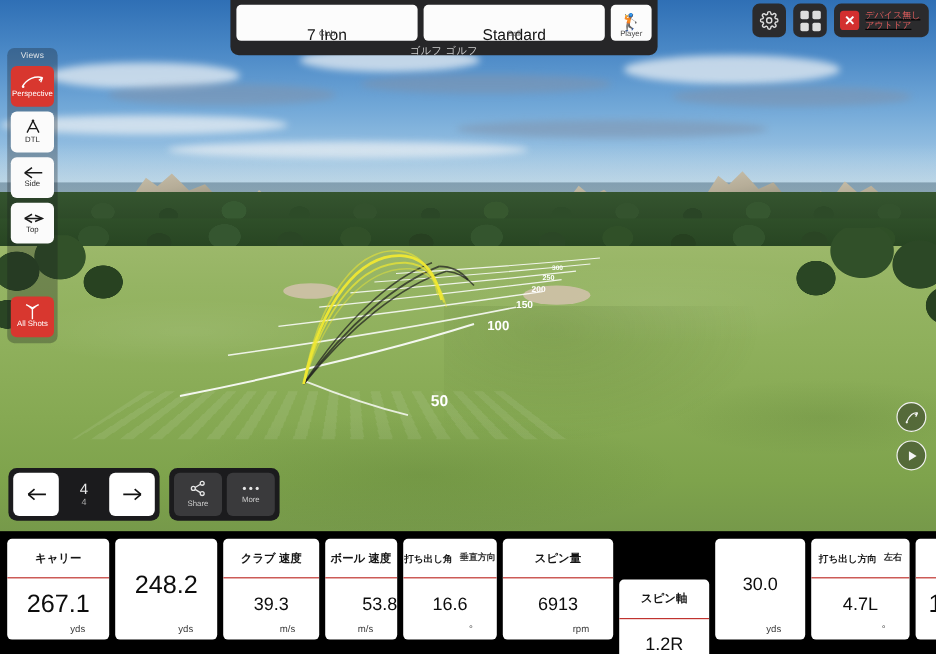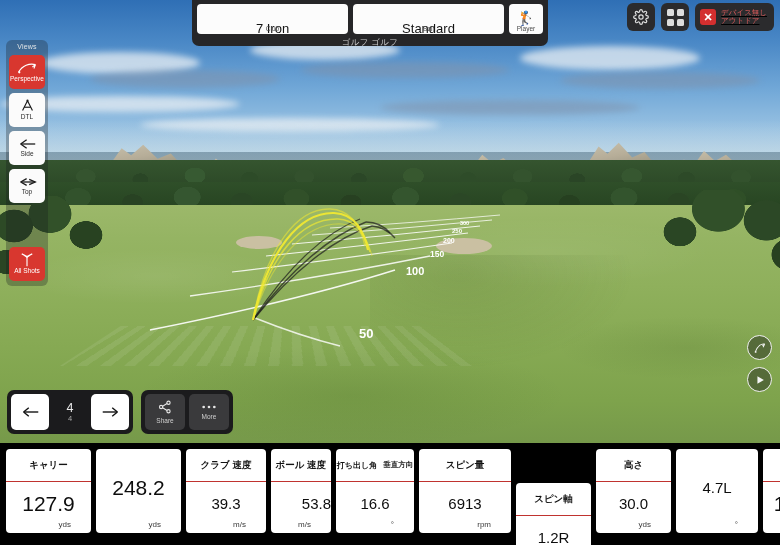--- a/index.html
+++ b/index.html
@@ -453,21 +453,21 @@
         <span class="alb">More</span>
       </div>
     </div>
   </div>
 
   <div class="statsbar" id="statsbar">
       <div class="stat" style="width: 85px;">
         <div class="hd">
           <span class="t">キャリー</span>
         </div>
-        <div class="vv" style="font-size: 21px;">127.9</div>
+        <div class="vv" style="font-size: 21px;">267.1</div>
         <span class="un">yds</span>
       </div>
       <div class="stat" style="width: 85px;">
         <div class="vv" style="font-size: 21px;">248.2</div>
         <span class="un">yds</span>
       </div>
       <div class="stat" style="width: 80px;">
         <div class="hd">
           <span class="t">クラブ 速度</span>
         </div>
@@ -497,27 +497,28 @@
         <span class="un">rpm</span>
       </div>
       <div class="stat" style="width: 75px; margin-top: 34px;">
         <div class="hd">
           <span class="t">スピン軸</span>
         </div>
         <div class="vv">1.2R</div>
         <span class="un">°</span>
       </div>
       <div class="stat" style="width: 75px;">
-        <div class="hd">
-          <span class="t">高さ</span>
-        </div>
         <div class="vv">30.0</div>
         <span class="un">yds</span>
       </div>
       <div class="stat" style="width: 82px;">
+        <div class="hd">
+          <span class="t" style="font-size: 8px;">打ち出し方向</span>
+          <span class="t2">左右</span>
+        </div>
         <div class="vv">4.7L</div>
         <span class="un">°</span>
       </div>
       <div class="stat" style="width: 80px;">
         <div class="hd"></div>
         <div class="vv" style="font-size: 21px;">13.1 L</div>
       </div>
     </div>
 
 </div>

